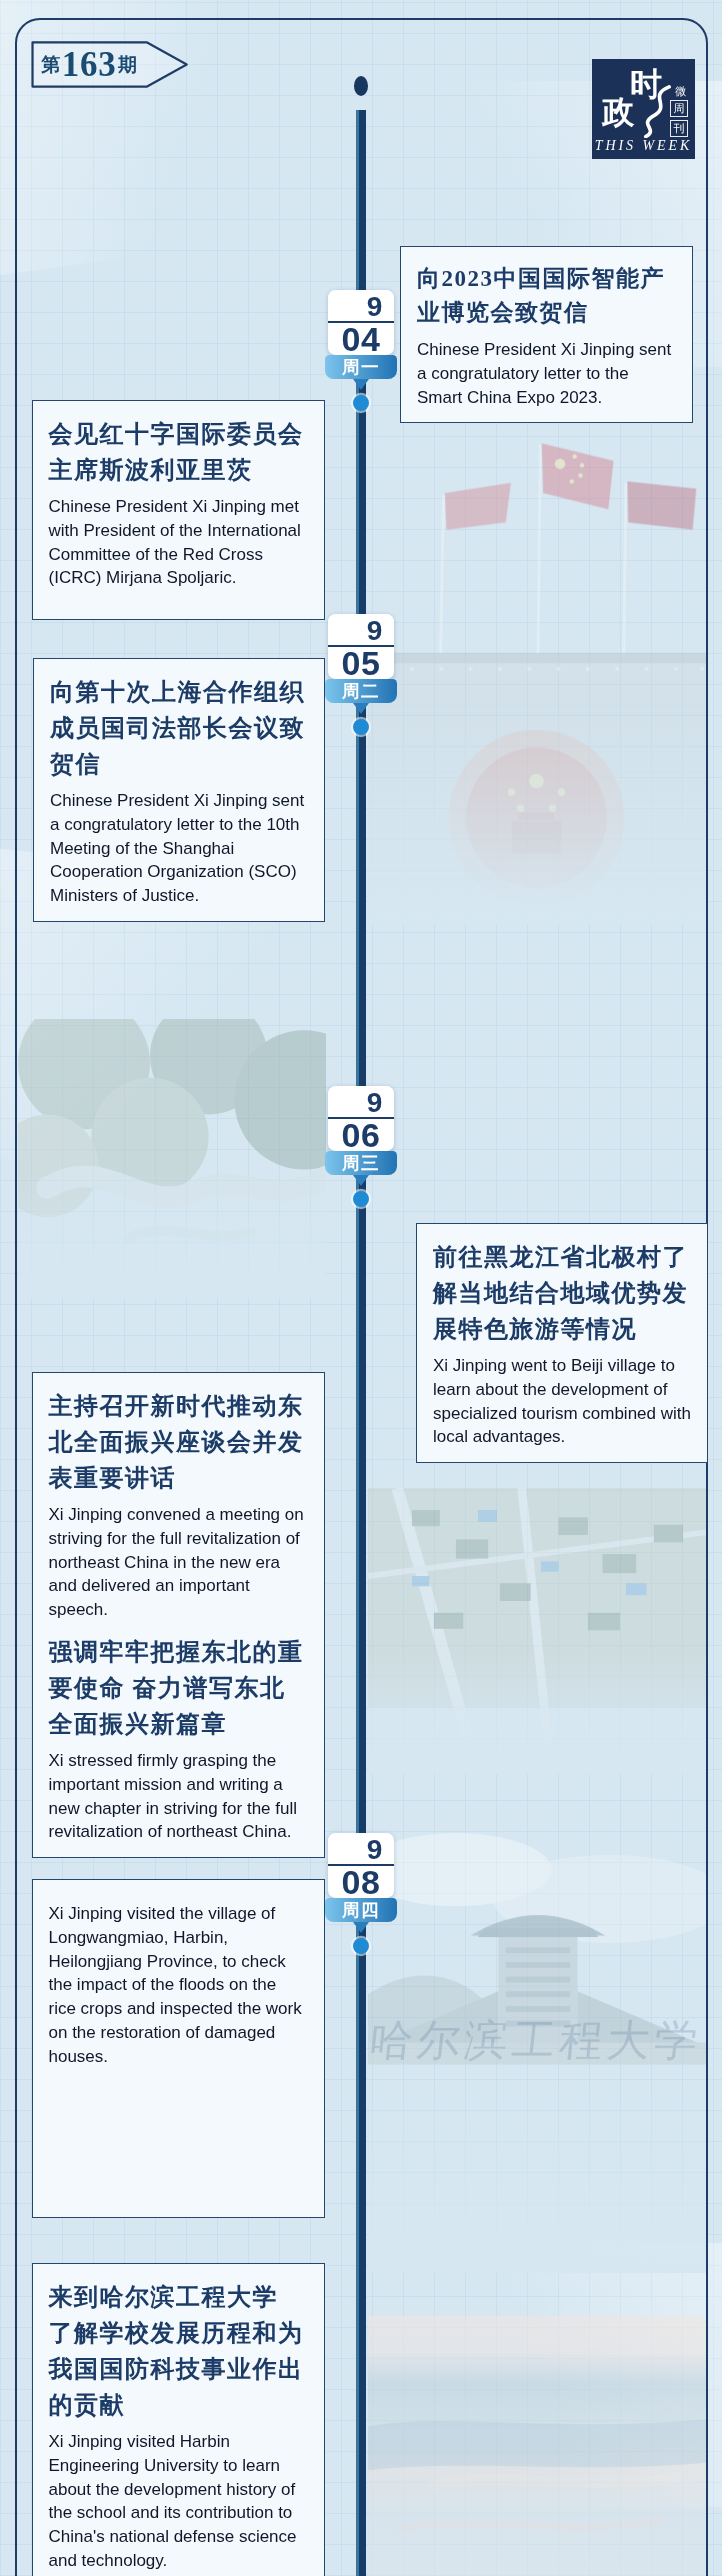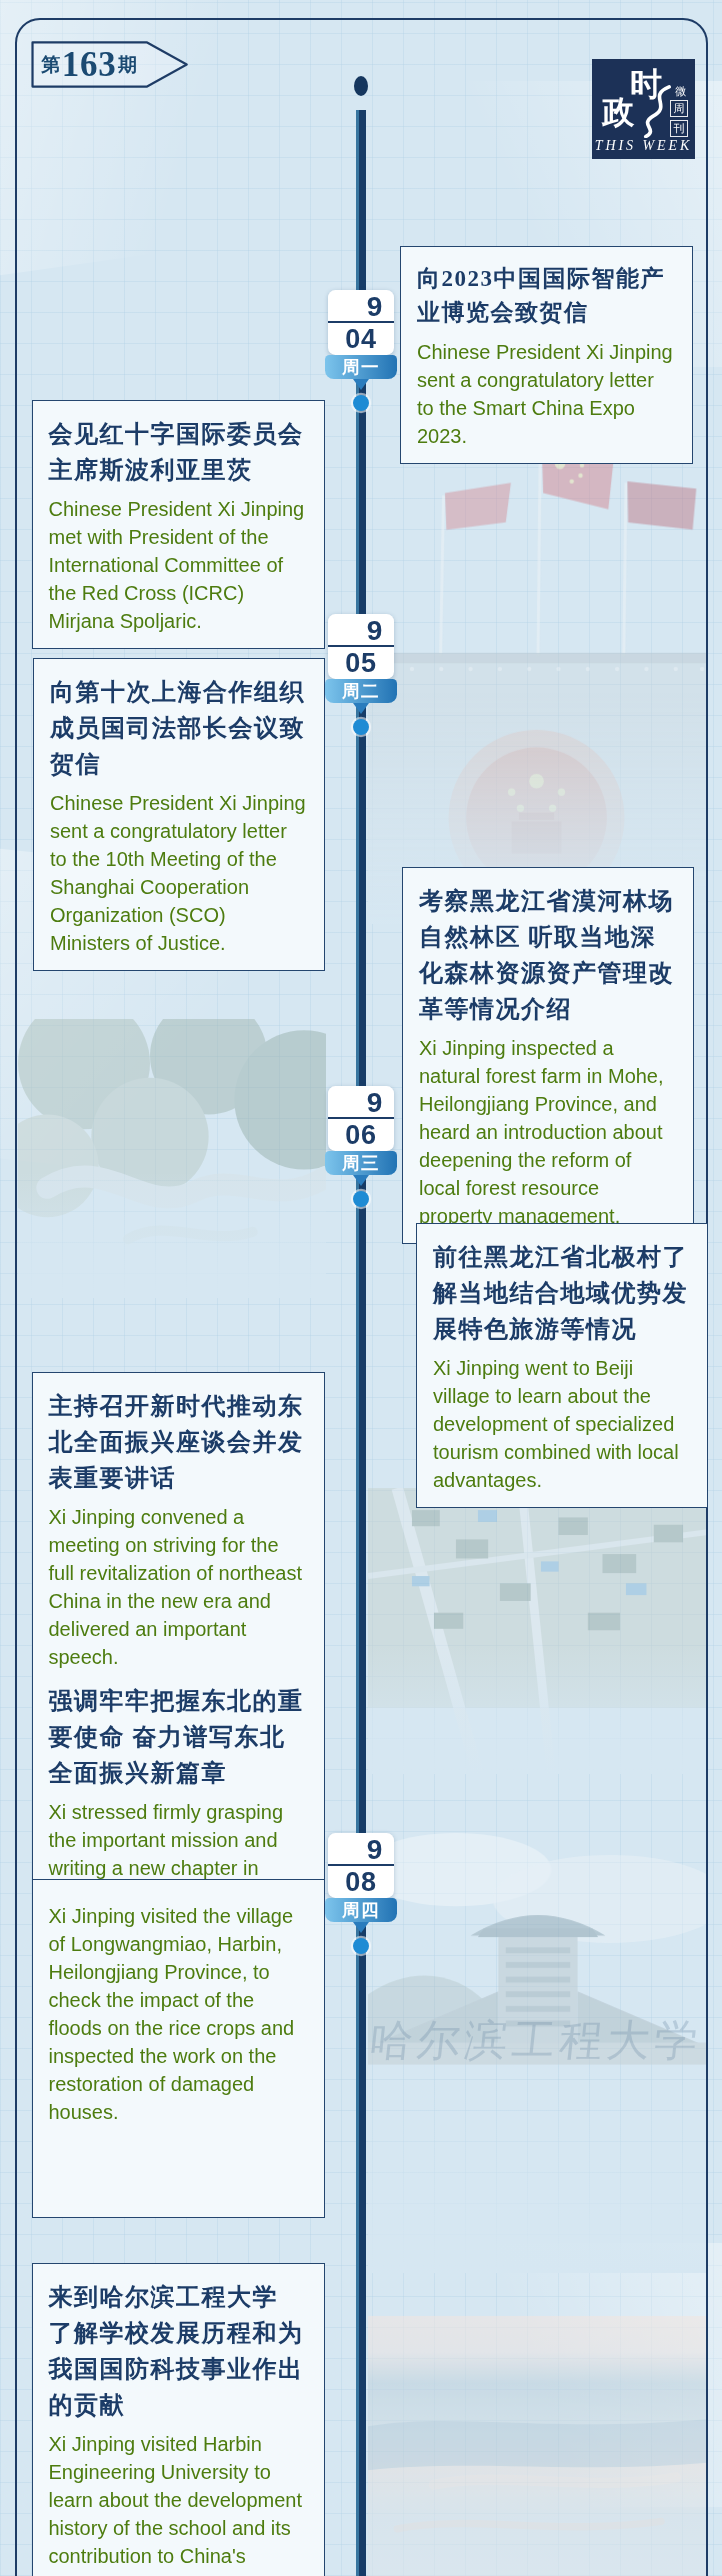--- a/index.html
+++ b/index.html
@@ -51,31 +51,31 @@
   .logo .swirl{position:absolute;left:45px;top:25px;}
 
   
   .timeline-bar{position:absolute;left:356px;top:110px;width:9.5px;height:2466px;z-index:3;
     background:linear-gradient(90deg,#38759f 0 30%,#173c67 30%);}
   .timeline-top-dot{position:absolute;left:354px;top:76px;width:14px;height:20px;border-radius:50%;background:#16375f;z-index:3;}
 
   .marker{position:absolute;left:325px;width:72px;z-index:6;}
   .mbox{width:66px;margin:0 auto;background:#ffffff;border-radius:7.3px;box-shadow:0 1.5px 4.4px rgba(30,70,110,.25);overflow:hidden;}
   .mmonth{height:31px;line-height:34px;text-align:right;padding-right:11.7px;font-weight:bold;font-size:28px;color:#1c3c67;border-bottom:2.2px solid #1c3c67;}
-  .mday{height:31.5px;line-height:33px;text-align:center;font-weight:bold;font-size:27px;color:#1c3c67;letter-spacing:0.7px;}
+  .mday{height:31.5px;line-height:33px;text-align:center;font-weight:bold;font-size:34px;color:#1c3c67;letter-spacing:0.7px;}
   .mribbon{margin-top:0;width:72px;height:24px;line-height:24px;text-align:center;color:#fff;font-weight:bold;font-size:17.6px;letter-spacing:1.5px;
     background:linear-gradient(90deg,#7cc4ec,#2273b4);border-radius:4.4px 4.4px 8.8px 8.8px;}
   .mtri{width:0;height:0;margin:0 auto;border-left:8.8px solid rgba(0,0,0,0);border-right:8.8px solid rgba(0,0,0,0);border-top:11.7px solid #2a7cbd;}
   .mdot{width:16px;height:16px;margin:5.9px auto 0;border-radius:50%;background:#1e8bd4;box-shadow:0 0 0 2.2px rgba(255,255,255,.55);}
 
   
   .card{position:absolute;z-index:5;background:#f3f9fc;border:1.5px solid #24466f;box-sizing:border-box;padding:14.7px 16px 13px;}
   .card .zh{margin:0;font-family:"Liberation Serif","DejaVu Serif",serif;font-weight:700;font-size:24px;line-height:1.5;
     letter-spacing:1.5px;color:#1c3c67;}
-  .card .en{margin:7.3px 0 0;font-size:20px;line-height:1.4;color:#4d7c0f;}
+  .card .en{margin:7.3px 0 0;font-size:17px;line-height:1.4;color:#0f172a;}
   .card .section2{margin-top:11.7px;}
 </style>
 </head>
 <body>
 
 <div class="poster">
 
   <div class="facet facet-1"></div>
   <div class="facet facet-2"></div>
   <div class="facet facet-3"></div>
@@ -281,24 +281,20 @@
   <section class="card" style="left:31.5px;top:400px;width:293px;min-height:220px">
     <h2 class="zh">会见红十字国际委员会主席斯波利亚里茨</h2>
     <p class="en">Chinese President Xi Jinping met with President of the International Committee of the Red Cross (ICRC) Mirjana Spoljaric.</p>
   </section>
 
   <section class="card" style="left:33px;top:658px;width:292px;min-height:245px">
     <h2 class="zh">向第十次上海合作组织成员国司法部长会议致贺信</h2>
     <p class="en">Chinese President Xi Jinping sent a congratulatory letter to the 10th Meeting of the Shanghai Cooperation Organization (SCO) Ministers of Justice.</p>
   </section>
 
-  <section class="card" style="left:402px;top:867px;width:292px;min-height:313px">
-    <h2 class="zh">考察黑龙江省漠河林场自然林区 听取当地深化森林资源资产管理改革等情况介绍</h2>
-    <p class="en">Xi Jinping inspected a natural forest farm in Mohe, Heilongjiang Province, and heard an introduction about deepening the reform of local forest resource property management.</p>
-  </section>
 
   <section class="card" style="left:416px;top:1223px;width:292px;min-height:234px">
     <h2 class="zh">前往黑龙江省北极村了解当地结合地域优势发展特色旅游等情况</h2>
     <p class="en">Xi Jinping went to Beiji village to learn about the development of specialized tourism combined with local advantages.</p>
   </section>
 
   <section class="card" style="left:31.5px;top:1372px;width:293px;min-height:461px">
     <h2 class="zh">主持召开新时代推动东北全面振兴座谈会并发表重要讲话</h2>
     <p class="en">Xi Jinping convened a meeting on striving for the full revitalization of northeast China in the new era and delivered an important speech.</p>
     <h2 class="zh section2">强调牢牢把握东北的重要使命 奋力谱写东北全面振兴新篇章</h2>

